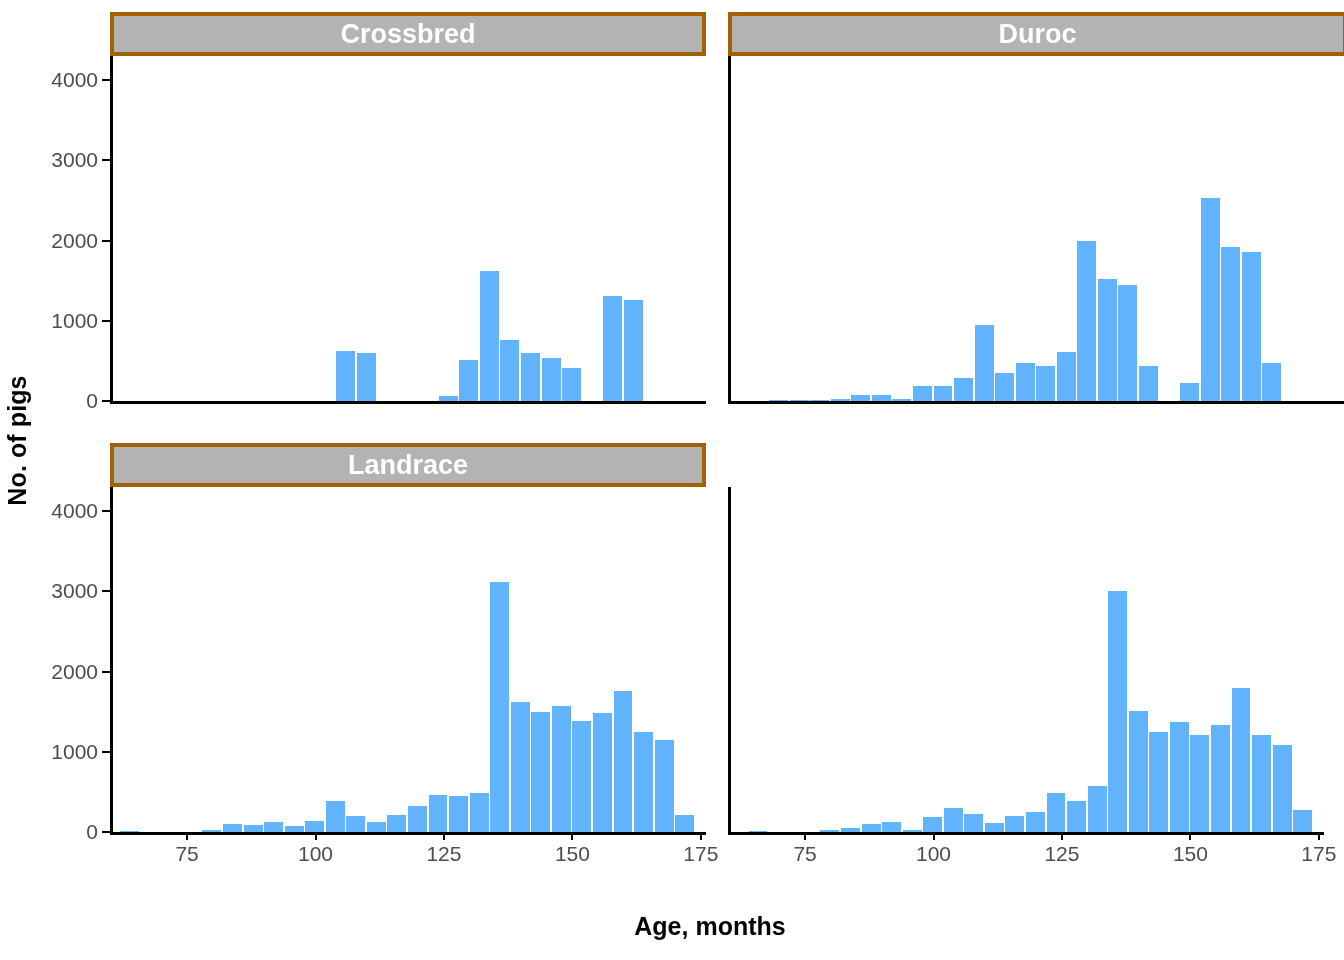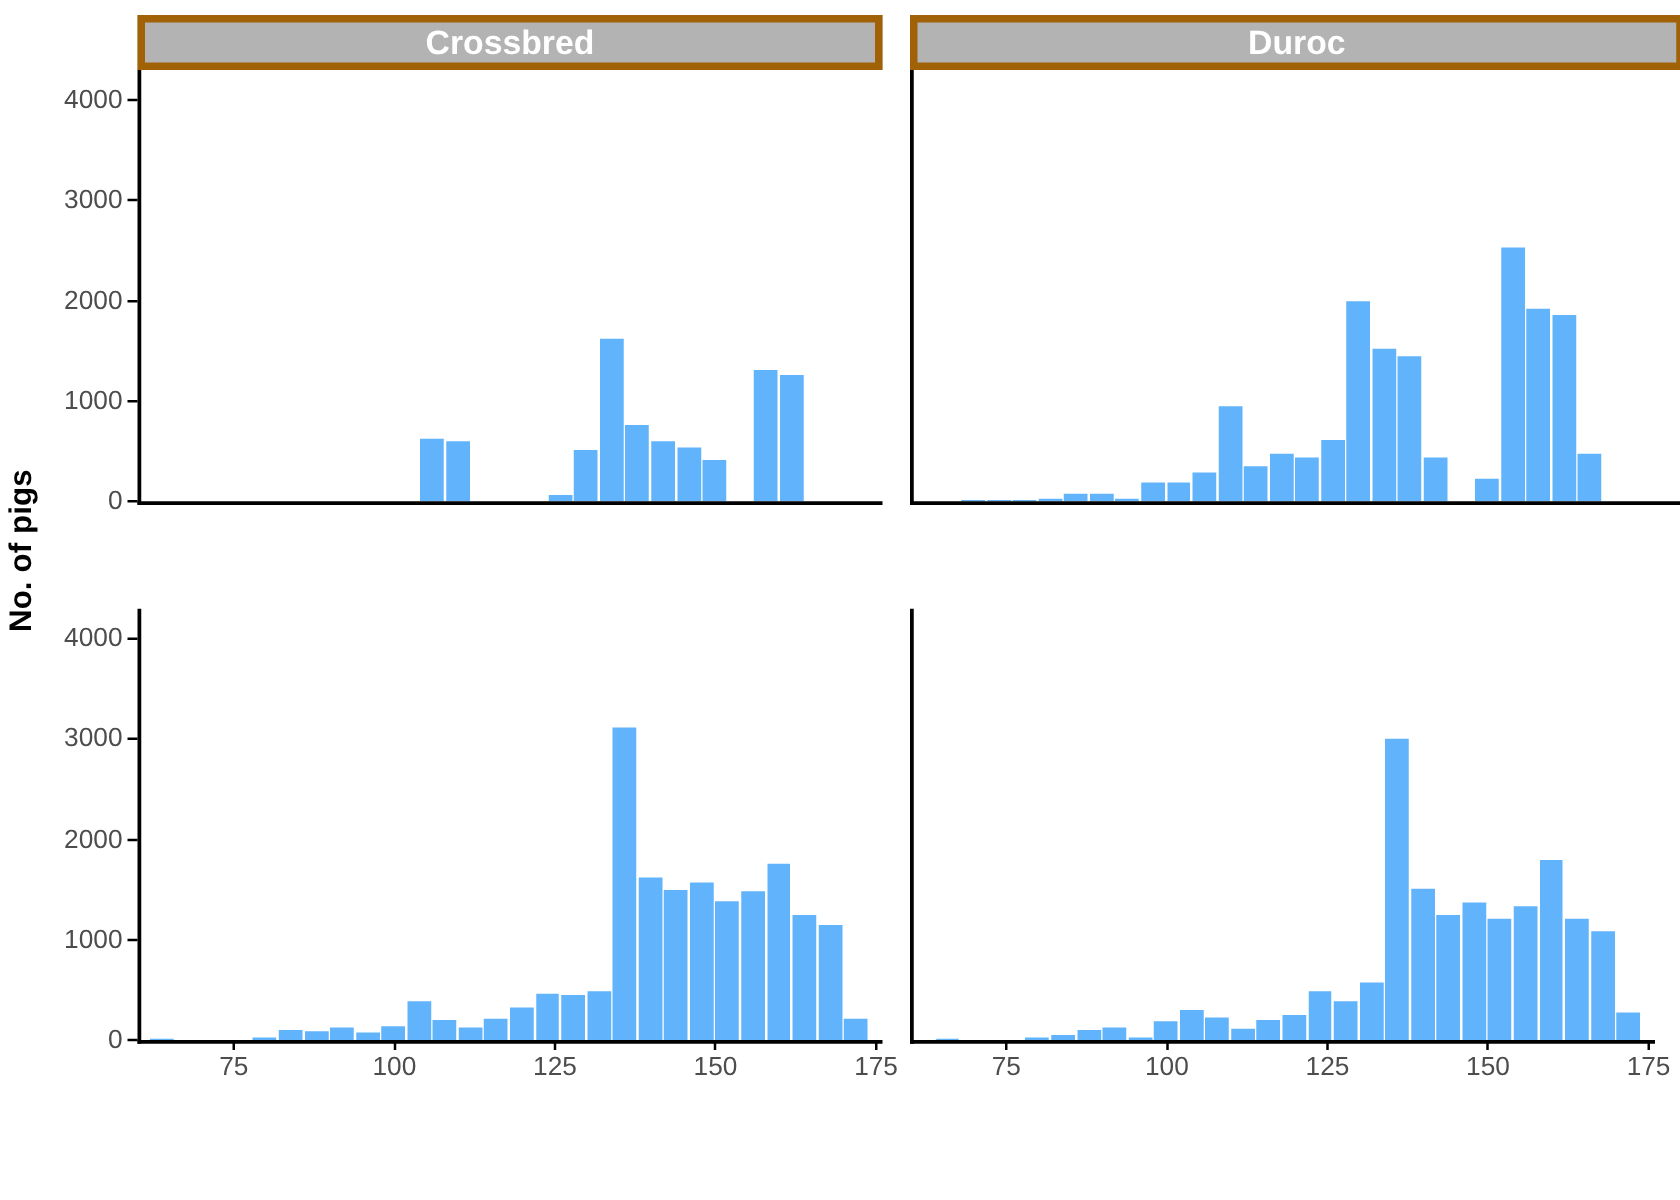--- a/index.html
+++ b/index.html
@@ -57,21 +57,21 @@
   .panel {
     position: absolute;
   }
   .strip {
     position: absolute;
     left: 0;
     top: 0;
     width: 100%;
     height: 44px;
     background: #b3b3b3;
-    border: 6px solid #a16207;
+    border: 4px solid #a16207;
     box-sizing: border-box;
     display: flex;
     align-items: center;
     justify-content: center;
   }
   .strip-label {
     color: #ffffff;
     font-size: 27px;
     font-weight: bold;
     line-height: 1;
@@ -151,20 +151,23 @@
 </style>
 </head>
 <body>
 
 <div id="figure">
 
   <div id="y-axis-title">
     <span>No. of pigs</span>
   </div>
 
+  <div id="x-axis-title">
+    <span>Age, months</span>
+  </div>
 
   <div id="panels-root">
       <div class="panel" style="left: 110px; top: 12px; width: 596px; height: 392px;">
         <div class="strip">
           <div class="strip-label">Crossbred</div>
         </div>
         <div class="plotarea" style="height: 348px;">
           <div class="bars" style="height: 345px;">
             <div class="bar" title="104-108: 625" style="left: 226.069px; width: 18.9517px; height: 50.1453px; background: rgb(97, 180, 251);"></div>
             <div class="bar" title="108-112: 595" style="left: 246.621px; width: 18.9517px; height: 47.7384px; background: rgb(97, 180, 251);"></div>
@@ -211,20 +214,23 @@
             <div class="bar" title="152-156: 2535" style="left: 472.69px; width: 18.9517px; height: 203.39px; background: rgb(97, 180, 251);"></div>
             <div class="bar" title="156-160: 1915" style="left: 493.241px; width: 18.9517px; height: 153.645px; background: rgb(97, 180, 251);"></div>
             <div class="bar" title="160-164: 1860" style="left: 513.793px; width: 18.9517px; height: 149.233px; background: rgb(97, 180, 251);"></div>
             <div class="bar" title="164-168: 475" style="left: 534.345px; width: 18.9517px; height: 38.1105px; background: rgb(97, 180, 251);"></div>
           </div>
           <div class="axis-line-x"></div>
           <div class="axis-line-y"></div>
         </div>
       </div>
       <div class="panel" style="left: 110px; top: 443px; width: 596px; height: 392px;">
+        <div class="strip">
+          <div class="strip-label">Landrace</div>
+        </div>
         <div class="plotarea" style="height: 348px;">
           <div class="bars" style="height: 345px;">
             <div class="bar" title="62-66: 12" style="left: 10.2759px; width: 18.9517px; height: 1px; background: rgb(97, 180, 251);"></div>
             <div class="bar" title="78-82: 20" style="left: 92.4828px; width: 18.9517px; height: 1.60465px; background: rgb(97, 180, 251);"></div>
             <div class="bar" title="82-86: 105" style="left: 113.034px; width: 18.9517px; height: 8.42442px; background: rgb(97, 180, 251);"></div>
             <div class="bar" title="86-90: 90" style="left: 133.586px; width: 18.9517px; height: 7.22093px; background: rgb(97, 180, 251);"></div>
             <div class="bar" title="90-94: 130" style="left: 154.138px; width: 18.9517px; height: 10.4302px; background: rgb(97, 180, 251);"></div>
             <div class="bar" title="94-98: 70" style="left: 174.69px; width: 18.9517px; height: 5.61628px; background: rgb(97, 180, 251);"></div>
             <div class="bar" title="98-102: 135" style="left: 195.241px; width: 18.9517px; height: 10.8314px; background: rgb(97, 180, 251);"></div>
             <div class="bar" title="102-106: 385" style="left: 215.793px; width: 18.9517px; height: 30.8895px; background: rgb(97, 180, 251);"></div>

